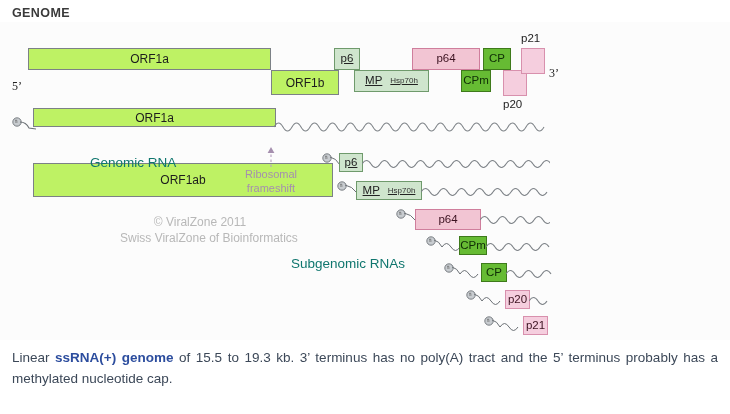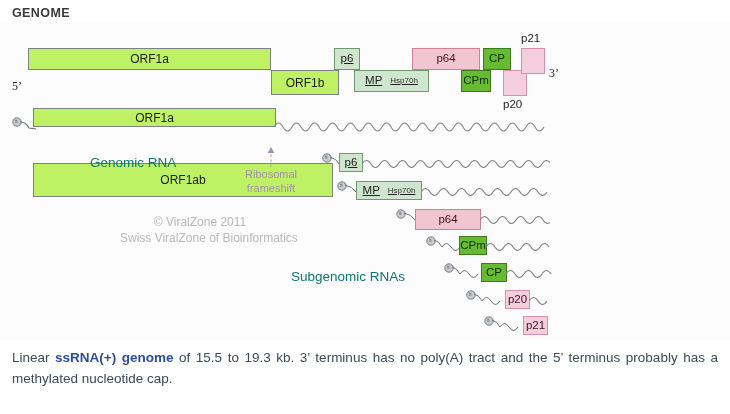--- a/index.html
+++ b/index.html
@@ -314,19 +314,19 @@
     <circle cx="5" cy="5" r="4.2" fill="#c8ccd0" stroke="#6f7479" stroke-width="0.9"></circle>
     <path d="M3 5 h2.6 M3 3.3 h2.2" stroke="#555" stroke-width="0.7" fill="none"></path>
   </svg>
   <svg class="rnaline" style="left:492px; top:297px;" width="34" height="13" viewBox="0 0 34 13">
     <path d="M0 1 Q5 2 8 8 q4.5 -7 9 0 t9 0" stroke="#6b7075" stroke-width="1" fill="none"></path>
   </svg>
   <div class="gbox pinkpale" style="left:523px; top:294px; width:25px; height:19px;">
     <span>p21</span>
   </div>
 
-  <div class="bigcaption" style="left:291px; top:247px;">Subgenomic RNAs</div>
+  <div class="bigcaption" style="left:291px; top:234px;">Subgenomic RNAs</div>
 
 </div>
 
 <div id="caption">
   <span>Linear </span><span class="link">ssRNA(+) genome</span><span> of 15.5 to 19.3 kb. 3’ terminus has no poly(A) tract and the 5’ terminus probably has a methylated nucleotide cap.</span>
 </div>
 
 </body></html>

